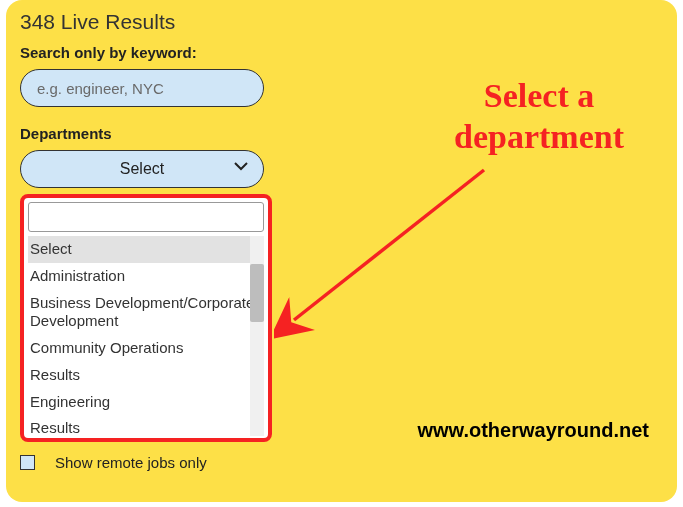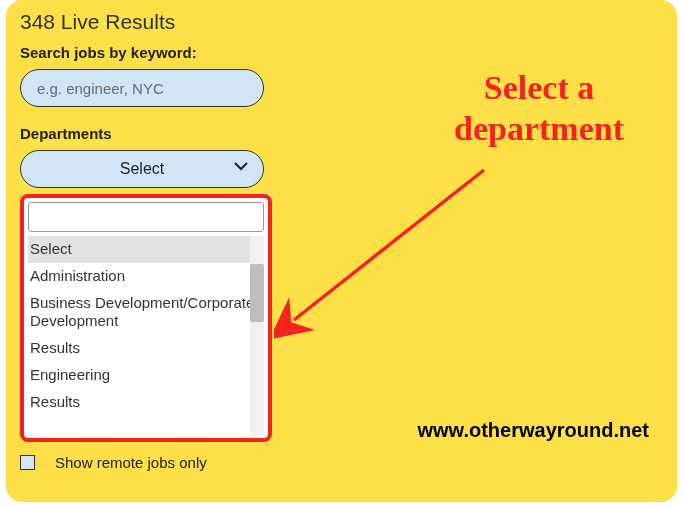--- a/index.html
+++ b/index.html
@@ -124,21 +124,21 @@
   .checkbox {
     width: 15px;
     height: 15px;
     border: 1.5px solid #333;
     background: #d0e6f7;
     cursor: pointer;
   }
   .annot-text {
     position: absolute;
     left: 408px;
-    top: 68px;
+    top: 76px;
     color: #f52222;
     font-family: "Comic Sans MS", "Segoe Script", cursive;
     font-size: 34px;
     font-weight: 700;
     line-height: 1.2;
     text-align: center;
     width: 250px;
   }
   .watermark {
     position: absolute;
@@ -156,40 +156,41 @@
     pointer-events: none;
   }
 </style>
 </head>
 <body>
 
 <div class="panel">
 
   <div class="results-count">348 Live Results</div>
 
-  <div class="field-label">Search jobs by keyword:</div>
+  <div class="field-label">Search only by keyword:</div>
   <input class="search-input" type="text" placeholder="e.g. engineer, NYC" style="">
 
   <div class="field-label">Departments</div>
 
   <div class="select-pill">
     <span>Select</span>
     <span class="chev">
       <svg width="16" height="16" viewBox="0 0 16 16">
           <path d="M2 5 L8 11 L14 5" fill="none" stroke="#222" stroke-width="2"></path>
         </svg>
     </span>
   </div>
 
   <div class="dropdown-box">
     <input class="dd-search" type="text" value="" style="">
     <div class="dd-list">
       <div class="dd-item selected">Select</div>
       <div class="dd-item">Administration</div>
       <div class="dd-item">Business Development/Corporate Development</div>
+      <div class="dd-item">Community Operations</div>
       <div class="dd-item">Results</div>
       <div class="dd-item">Engineering</div>
       <div class="dd-item">Results</div>
 
       <div class="dd-scrollbar">
         <div class="dd-thumb"></div>
       </div>
     </div>
   </div>
 

